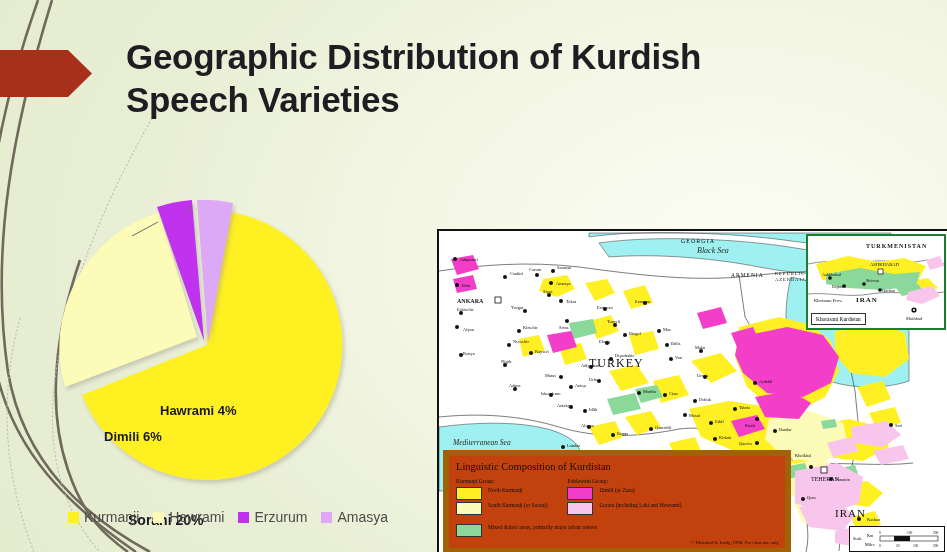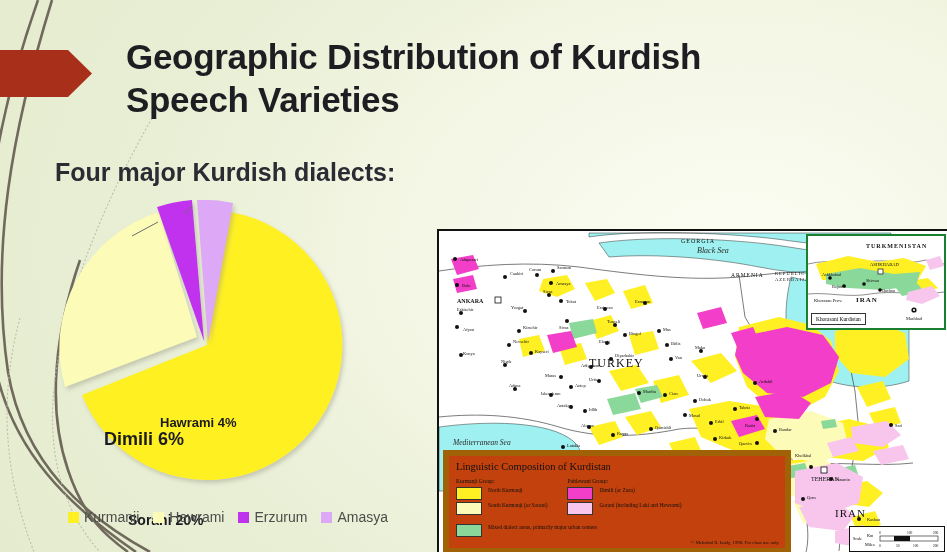--- a/index.html
+++ b/index.html
@@ -30,22 +30,22 @@
     position:absolute;left:55px;top:158px;
     font-size:25px;font-weight:bold;color:#2b2b33;
   }
   
   #pie-wrap{position:absolute;left:40px;top:200px;width:360px;height:300px;}
   #pie-svg{position:absolute;left:0;top:0;}
   .pie-lab{
     position:absolute;font-weight:bold;color:#1b1b20;white-space:nowrap;
   }
   .lab-sorani{left:88px;top:312px;font-size:14px;}
-  .lab-dimili{left:64px;top:229px;font-size:18px;}
-  .lab-hawrami{left:120px;top:215px;font-size:13px;}
+  .lab-dimili{left:64px;top:229px;font-size:13px;}
+  .lab-hawrami{left:120px;top:203px;font-size:13px;}
   
   #pie-legend{
     position:absolute;left:68px;top:509px;display:flex;align-items:flex-end;gap:14px;
     font-size:14px;color:#4c4c4a;
   }
   #pie-legend .li{display:flex;align-items:center;gap:5px;}
   #pie-legend .sw{width:11px;height:11px;display:inline-block;}
   
   #map{
     position:absolute;left:437px;top:197px;width:514px;height:329px;
@@ -102,21 +102,20 @@
     </g>
     <g fill="none" stroke="#b9b9a8" stroke-width="1.1" opacity=".9" stroke-dasharray="2 2">
       <path d="M198 108 C 150 190, 110 280, 96 372 C 84 454, 104 512, 140 552"></path>
       <path d="M60 318 C 40 392, 42 470, 74 552"></path>
     </g>
   </svg>
 
   <div class="arrow-tab"></div>
 
   <div class="title">Geographic Distribution of Kurdish Speech Varieties</div>
-  <div class="subtitle">Four major Kurdish dialects:</div>
 
   <div id="pie-wrap">
     <svg id="pie-svg" width="360" height="300" viewBox="0 0 360 300">
       <defs>
         <filter id="sh" x="-30%" y="-30%" width="170%" height="170%">
           <feDropShadow dx="2" dy="3" stdDeviation="2.2" flood-color="#9a9a88" flood-opacity=".45"></feDropShadow>
         </filter>
       </defs>
 
       <path filter="url(#sh)" fill="#FFF024" d="M167,145 L167,10 A135,135 0 1,1 42,195 Z"></path>

